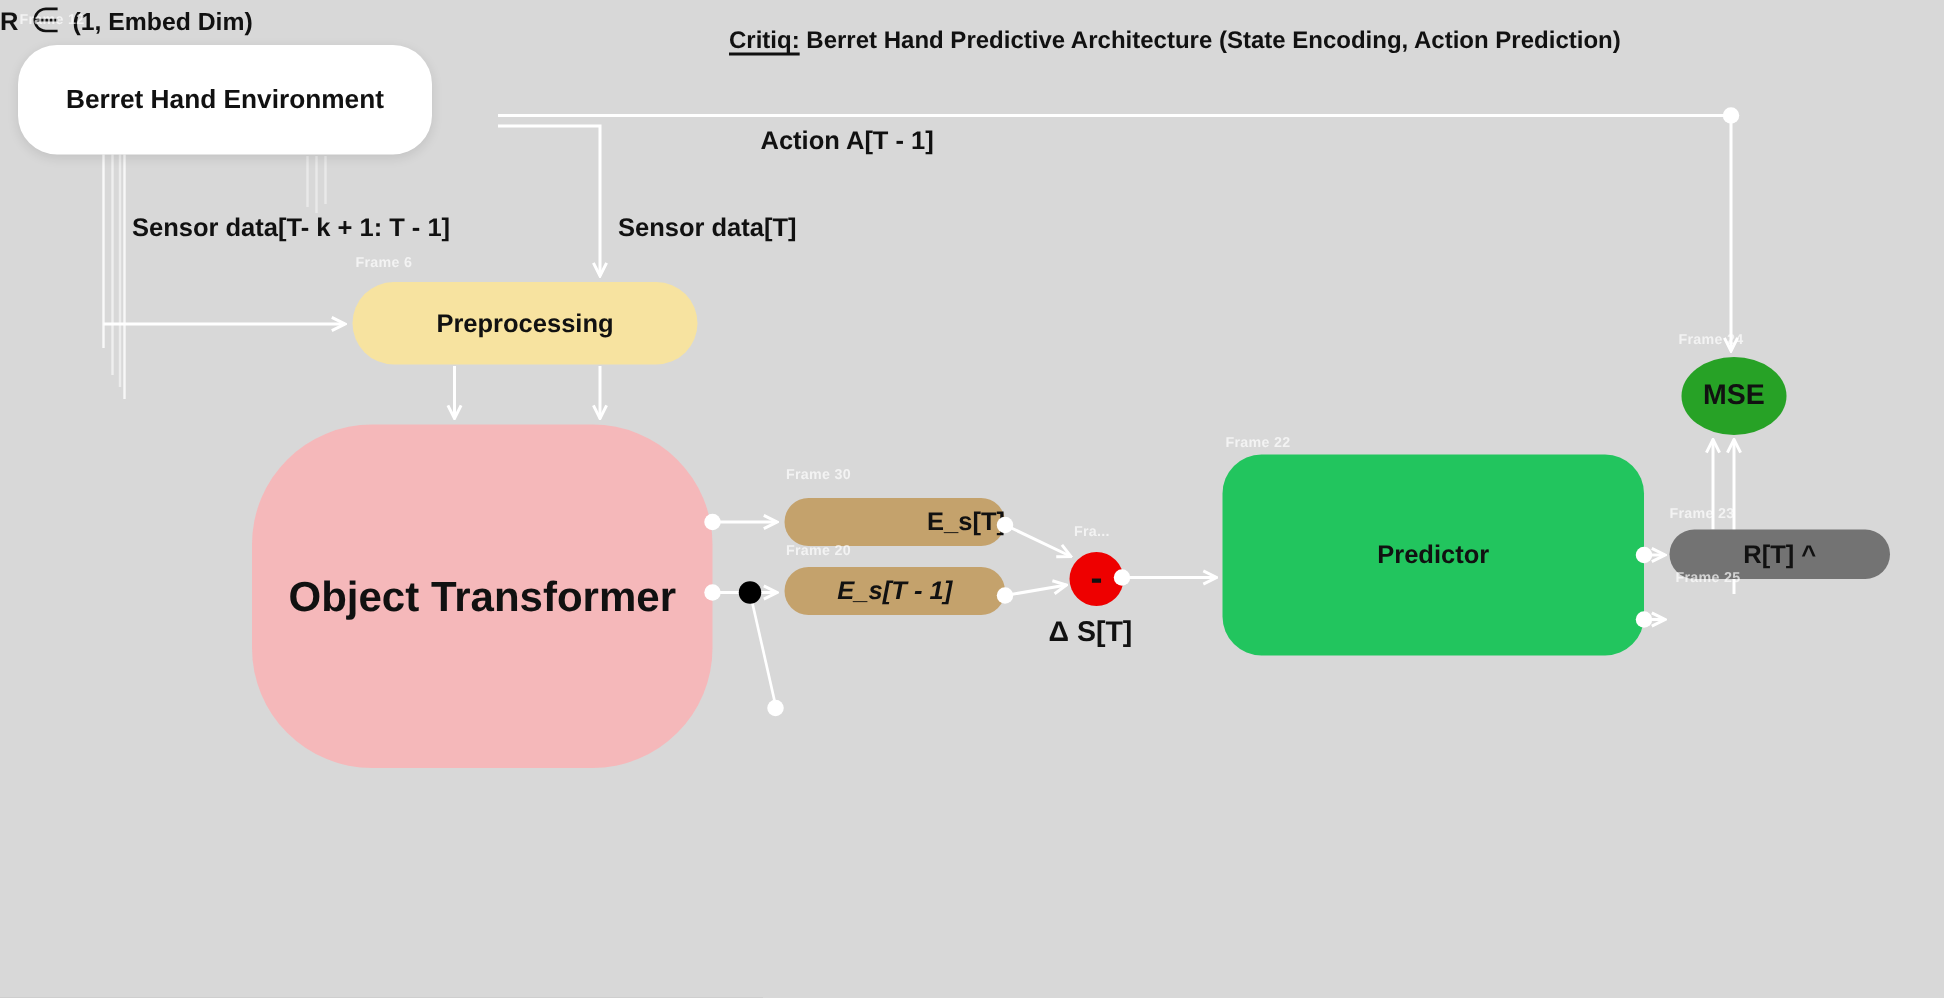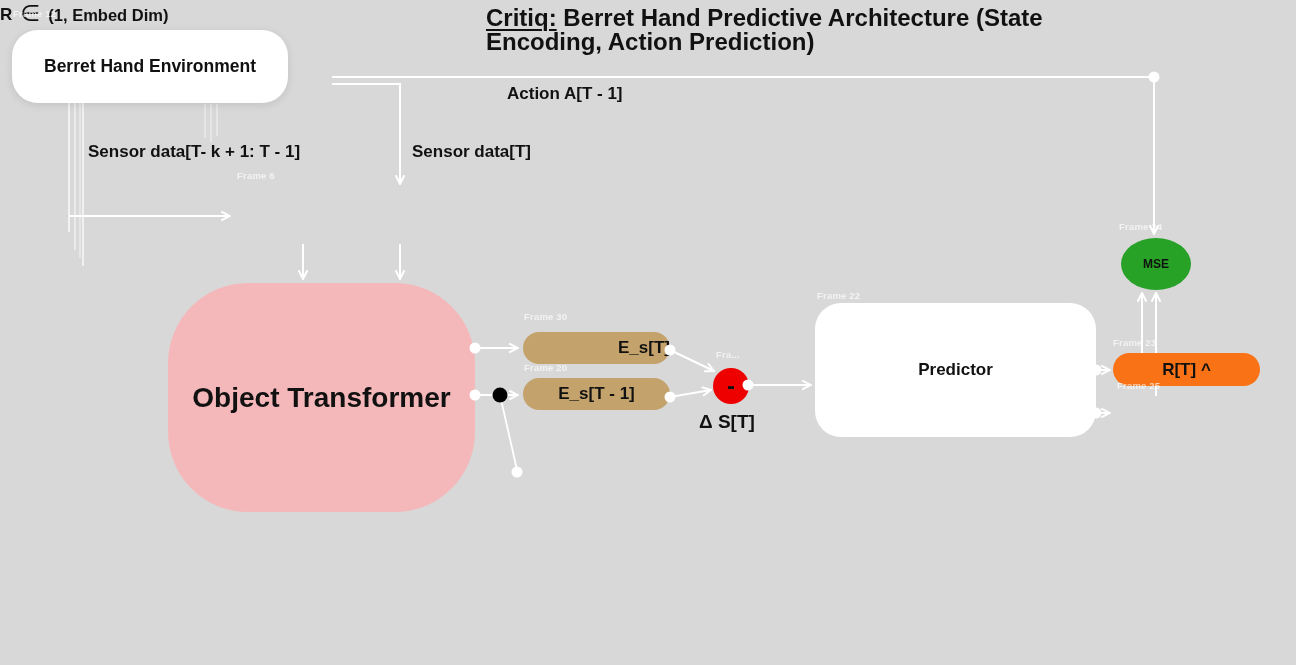--- a/index.html
+++ b/index.html
@@ -15,31 +15,31 @@
   .frame-label{position:absolute;font-size:9.5px;font-weight:600;color:rgba(255,255,255,0.68);
         z-index:5;white-space:nowrap;letter-spacing:.2px;}
 
   
   .env{left:12px;top:30px;width:276px;height:73px;border-radius:26px;font-size:17.5px;
        box-shadow:0 2px 8px rgba(0,0,0,.10);}
   .prep{left:235px;top:188px;width:230px;height:55px;border-radius:28px;font-size:17px;}
   .ot{left:168px;top:283px;width:307px;height:229px;border-radius:80px;font-size:28px;}
   .espill{width:147px;height:32px;border-radius:16px;font-size:17px;}
   .es-t{left:523px;top:332px;}
-  .es-t1{left:523px;top:378px;}
+  .es-t1{left:523px;top:378px;font-style:italic;}
   .minus{left:713px;top:368px;width:36px;height:36px;border-radius:50%;
          font-size:24px;line-height:30px;}
   .pred{left:815px;top:303px;width:281px;height:134px;border-radius:26px;font-size:17px;}
   .outpill{width:147px;height:33px;border-radius:17px;font-size:17px;}
   .r-t{left:1113px;top:353px;}
   .a-t1{left:1113px;top:396px;width:149px;height:34px;}
-  .mse{left:1121px;top:238px;width:70px;height:52px;border-radius:50%;font-size:12px;}
+  .mse{left:1121px;top:238px;width:70px;height:52px;border-radius:50%;font-size:19px;}
 
   
-  .title{left:486px;top:6px;width:648px;white-space:normal;font-size:24px;line-height:24px;z-index:4;}
+  .title{left:486px;top:16px;width:648px;white-space:normal;font-size:16px;line-height:24px;z-index:4;}
   .title .kw{text-decoration:underline;text-decoration-thickness:2px;text-underline-offset:3px;}
   .sensor-hist{left:88px;top:142px;}
   .sensor-t{left:412px;top:142px;}
   .action{left:507px;top:84px;}
   .delta-s{left:699px;top:411px;font-size:19px;}
   .r-expr{left:483px;top:476px;display:flex;align-items:center;z-index:4;}
   .r-expr .r-sym{font-weight:700;font-size:17px;color:#111;}
   .r-expr .elem{font-weight:400;font-size:23px;color:#111;margin:0 8px 3px 8px;}
   .r-expr .dims{font-weight:700;font-size:16.5px;color:#111;}
 
@@ -98,36 +98,39 @@
       <path d="M1142,353 L1142,293" marker-end="url(#arrow)"></path>
       <path d="M1156,396 L1156,293" marker-end="url(#arrow)"></path>
 
       <path d="M500,395 L517,470" stroke-width="1.8"></path>
     </g>
   </svg>
 
   <div class="node env" style="background: rgb(255, 255, 255);">
     <span>Berret Hand Environment</span>
   </div>
+  <div class="node prep" style="background: rgb(247, 227, 160);">
+    <span>Preprocessing</span>
+  </div>
   <div class="node ot" style="background: rgb(245, 184, 186);">
     <span>Object Transformer</span>
   </div>
   <div class="node espill es-t" style="background: rgb(196, 162, 108); justify-content: flex-end;">
     <span>E_s[T]</span>
   </div>
   <div class="node espill es-t1" style="background: rgb(196, 162, 108);">
     <span>E_s[T - 1]</span>
   </div>
   <div class="node minus" style="background: rgb(238, 0, 0);">
     <span>-</span>
   </div>
-  <div class="node pred" style="background: #ffffff;">
+  <div class="node pred" style="background: #22c55e;">
     <span>Predictor</span>
   </div>
-  <div class="node outpill r-t" style="background: #f97316;">
+  <div class="node outpill r-t" style="background: #737373;">
     <span>R[T] ^</span>
   </div>
   <div class="node mse" style="background: rgb(39, 162, 38);">
     <span>MSE</span>
   </div>
 
   <div class="lbl title">
     <span class="kw">Critiq:</span><span> Berret Hand Predictive Architecture (State Encoding, Action Prediction)</span>
   </div>
 

